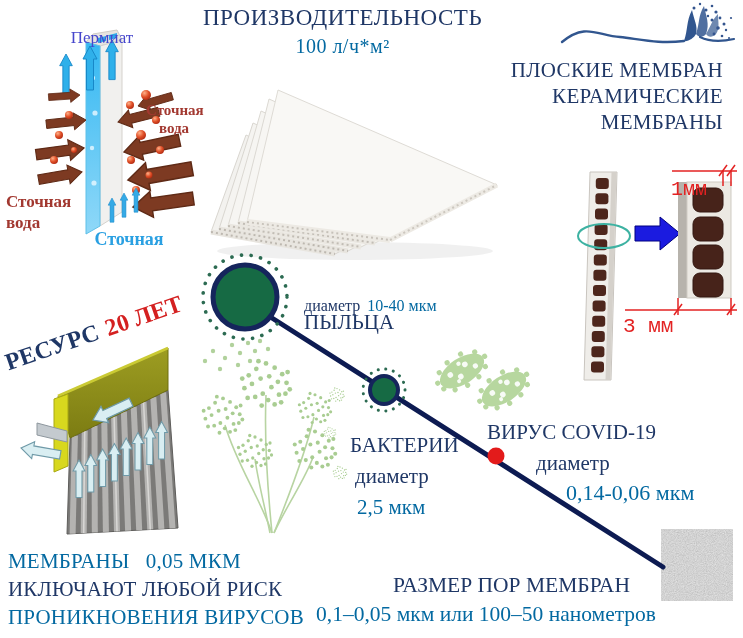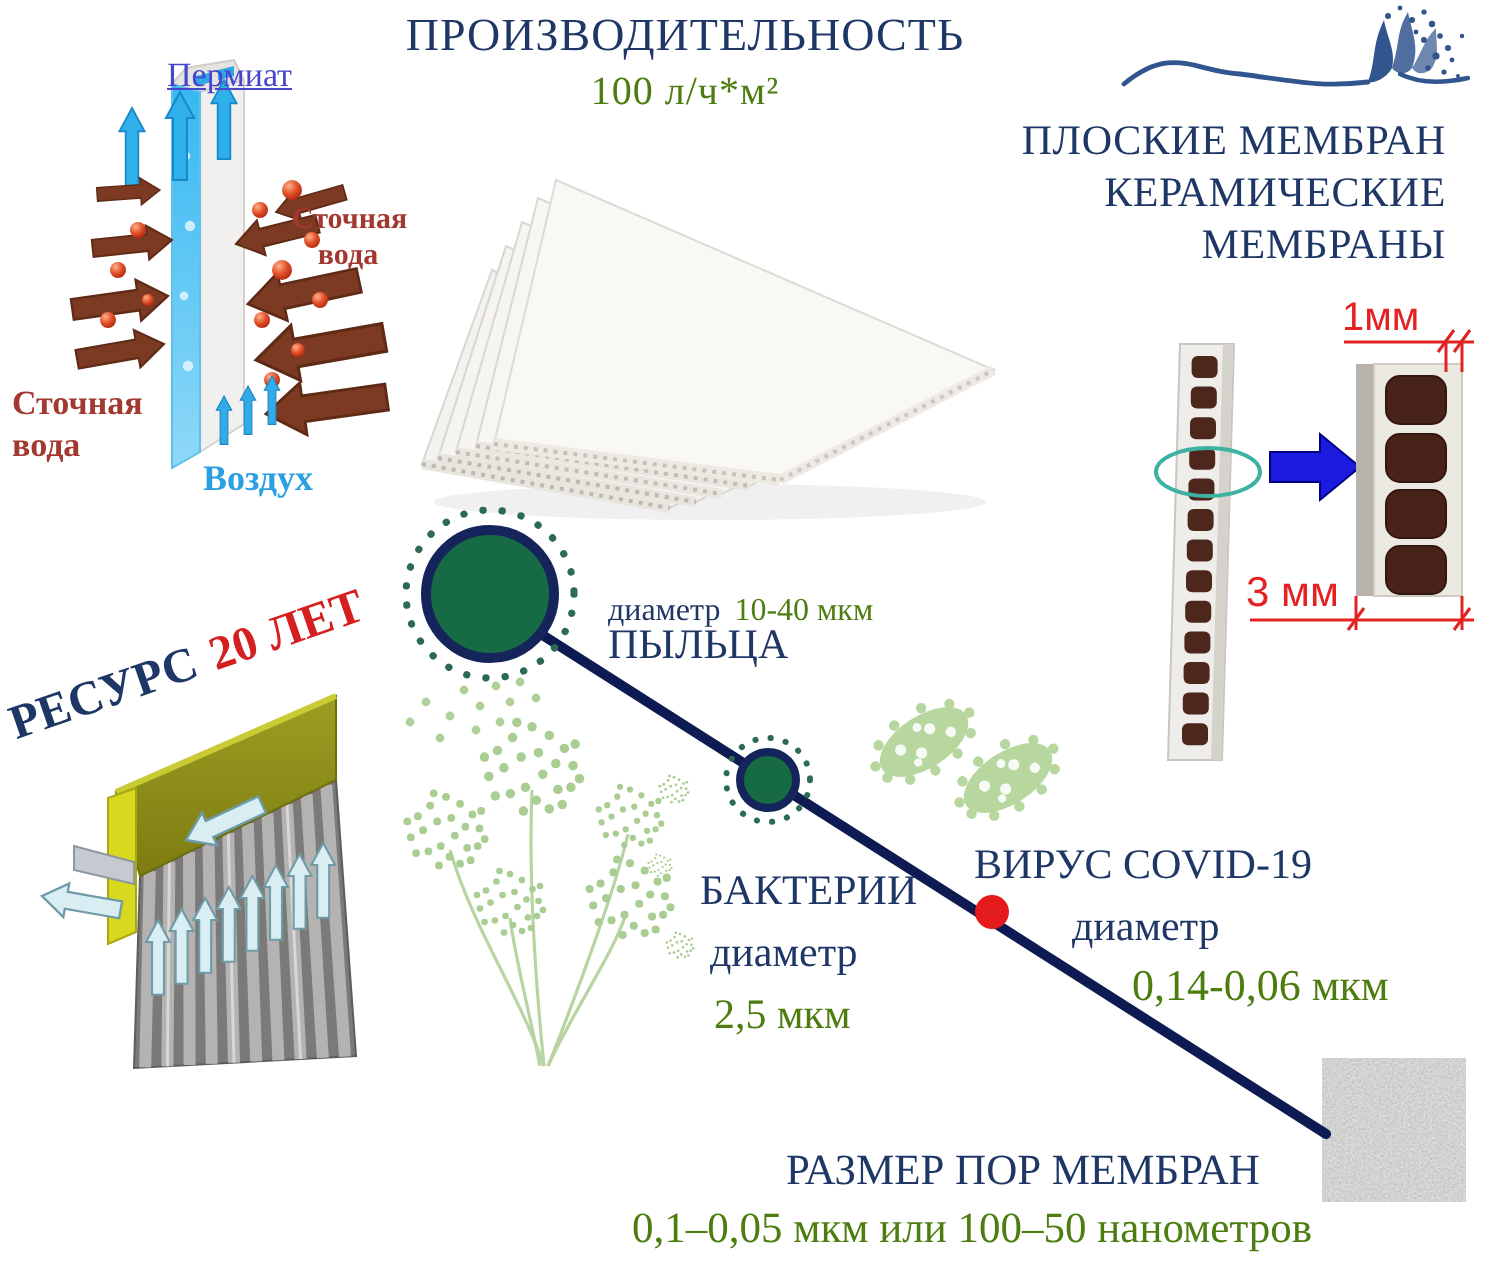--- a/index.html
+++ b/index.html
@@ -1,31 +1,31 @@
 <!DOCTYPE html>
 <html><head>
 <meta charset="utf-8">
 <style>
   html,body{margin:0;padding:0;background:#fff;}
   #canvas{position:relative;width:743px;height:638px;background:#fff;overflow:hidden;
           font-family:"Liberation Serif","DejaVu Serif",serif;}
   .abs{position:absolute;}
   .txt{z-index:10;white-space:nowrap;}
   .navy{color:#1f3766;}
-  .red{color:#4d7c0f;}
+  .red{color:#0369a1;}
   .brightred{color:#d42020;}
   .dimred{color:#e32222;}
-  .sans{font-family:Liberation Sans, sans-serif;}
+  .sans{font-family:Liberation Mono, monospace;margin-top:30px;}
   svg{display:block;}
   .layer{z-index:1;}
   #overlay{z-index:5;pointer-events:none;}
   #main-title{left:165px;top:5px;width:355px;text-align:center;font-size:23px;letter-spacing:.5px;}
   #capacity{left:165px;top:35px;width:355px;text-align:center;font-size:20px;letter-spacing:.5px;}
   #right-title{left:470px;top:57px;width:253px;text-align:right;font-size:21px;line-height:26px;letter-spacing:.3px;}
-  #permeate-label{left:58px;top:28px;width:88px;text-align:right;font-size:17px;color:#4646cc;text-decoration:underline;}
+  #permeate-label{left:58px;top:28px;width:88px;text-align:center;font-size:17px;color:#4646cc;}
   #ww-right{left:146px;top:101px;width:56px;text-align:center;font-size:15px;line-height:18px;color:#a23830;white-space:normal;font-weight:bold;}
   #ww-left{left:6px;top:191px;width:74px;font-size:17px;line-height:21px;color:#a23830;white-space:normal;font-weight:bold;}
   #air-label{left:94px;top:229px;width:70px;text-align:center;font-size:18px;font-weight:bold;color:#2aa0e2;}
   #label-1mm{left:671px;top:148px;font-size:20px;}
   #label-3mm{left:623px;top:285px;font-size:21px;}
   #resource-label{left:6px;top:350px;font-size:24px;font-weight:bold;transform:rotate(-19deg);transform-origin:0 50%;}
   #resource-label .v{margin-left:8px;}
   #pollen-name{left:304px;top:266px;font-size:21px;margin-top:44px;}
   #pollen-diam{left:304px;top:297px;font-size:16px;}
   #bact-name{left:350px;top:433px;font-size:21px;}
@@ -377,21 +377,21 @@
     </g>
     <circle cx="496" cy="456" r="8.5" fill="#e31b1b"></circle>
   </svg>
 
   <div class="abs txt navy" id="main-title">ПРОИЗВОДИТЕЛЬНОСТЬ</div>
   <div class="abs txt red" id="capacity">100 л/ч*м²</div>
 
   <div class="abs txt" id="permeate-label">Пермиат</div>
   <div class="abs txt" id="ww-right">Сточная вода</div>
   <div class="abs txt" id="ww-left">Сточная вода</div>
-  <div class="abs txt" id="air-label">Воздух</div>
+  <div class="abs txt" id="air-label">Сточная</div>
 
   <div class="abs txt navy" id="right-title">
     <div>ПЛОСКИЕ МЕМБРАН</div>
     <div>КЕРАМИЧЕСКИЕ</div>
     <div>МЕМБРАНЫ</div>
   </div>
 
   <div class="abs txt dimred sans" id="label-1mm">1мм</div>
   <div class="abs txt dimred sans" id="label-3mm">3 мм</div>
 
@@ -405,17 +405,22 @@
   </div>
 
   <div class="abs txt navy" id="bact-name">БАКТЕРИИ</div>
   <div class="abs txt navy" id="bact-diam">диаметр</div>
   <div class="abs txt red" id="bact-val">2,5 мкм</div>
 
   <div class="abs txt navy" id="virus-name">ВИРУС COVID-19</div>
   <div class="abs txt navy" id="virus-diam">диаметр</div>
   <div class="abs txt red" id="virus-val">0,14-0,06 мкм</div>
 
+  <div class="abs txt" id="note">
+    <div class="red pre">МЕМБРАНЫ   0,05 МКМ</div>
+    <div class="navy">ИКЛЮЧАЮТ ЛЮБОЙ РИСК</div>
+    <div class="red">ПРОНИКНОВЕНИЯ ВИРУСОВ</div>
+  </div>
 
   <div class="abs txt navy" id="pore-title">РАЗМЕР ПОР МЕМБРАН</div>
   <div class="abs txt red" id="pore-value">0,1–0,05 мкм или 100–50 нанометров</div>
 
 </div>
 
 </body></html>

